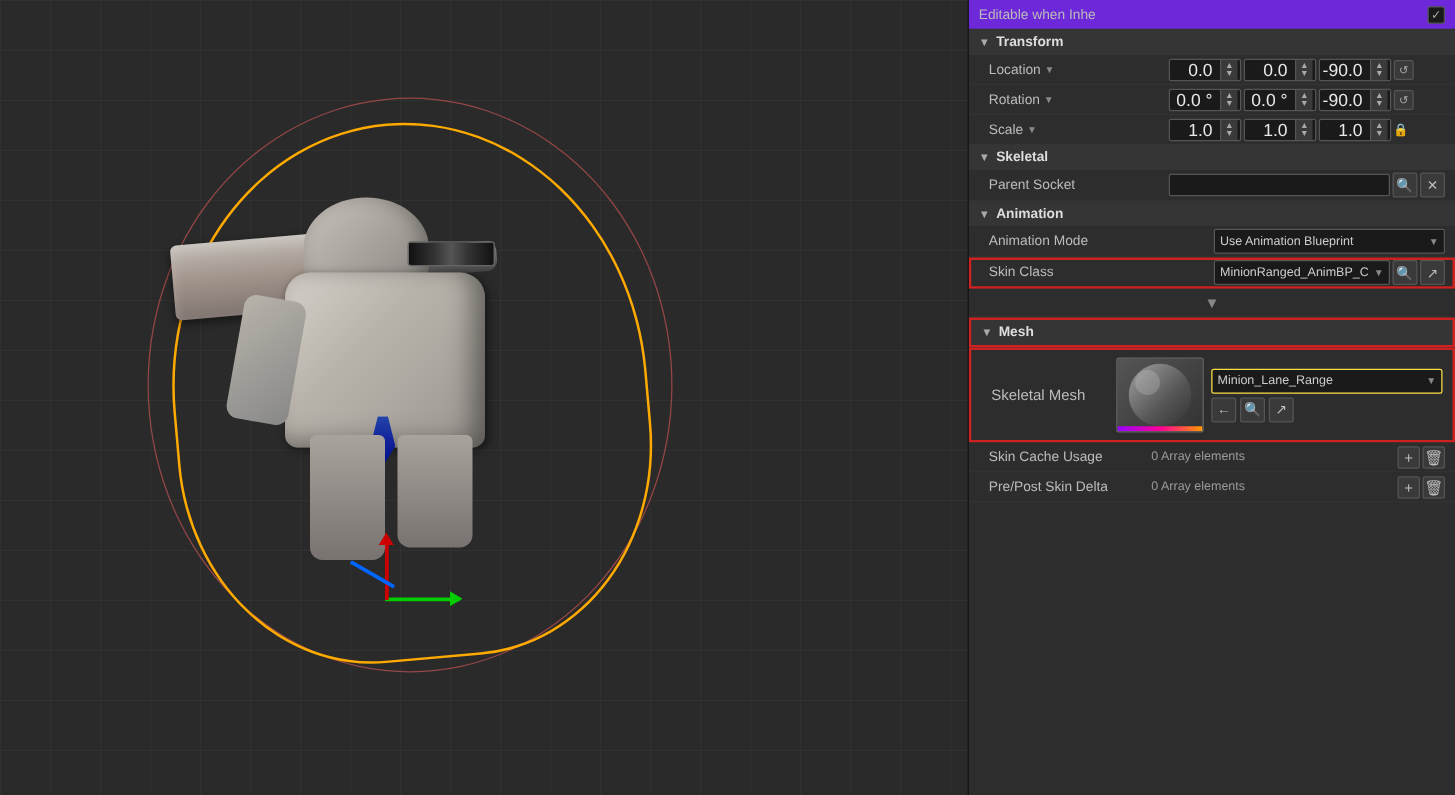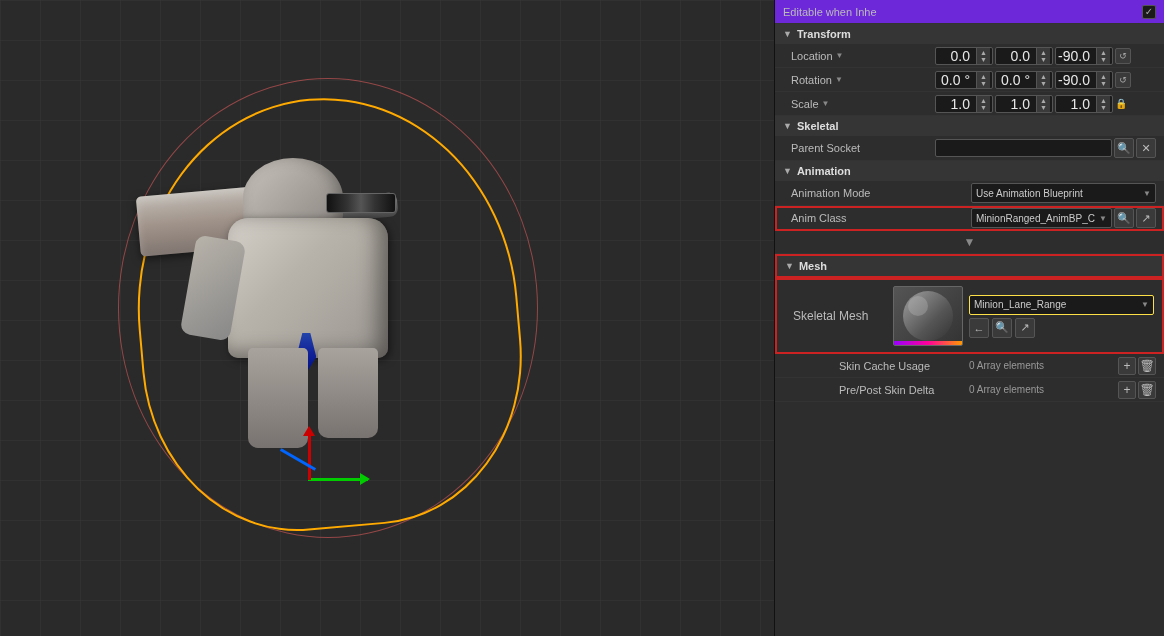--- a/index.html
+++ b/index.html
@@ -538,21 +538,20 @@
       min-height: 24px;
       border-bottom: 1px solid #333;
       background: #2d2d2d;
     }
 
     .array-label {
       color: #bbb;
       font-size: 11px;
       width: 130px;
       flex-shrink: 0;
-      margin-left: 48px;
     }
 
     .array-value {
       flex: 1;
       color: #999;
       font-size: 10px;
     }
 
     .array-btns {
       display: flex;
@@ -770,21 +769,21 @@
     <div class="prop-value">
       <div class="dropdown-field">
         <span>Use Animation Blueprint</span>
         <span class="dd-arrow">▼</span>
       </div>
     </div>
   </div>
 
   <div class="prop-row anim-class-row">
     <div class="prop-label">
-      <span>Anim Class</span>
+      <span>Skin Class</span>
     </div>
     <div class="prop-value">
       <div class="dropdown-field">
         <span>MinionRanged_AnimBP_C</span>
         <span class="dd-arrow">▼</span>
       </div>
       <div class="icon-btn">🔍</div>
       <div class="icon-btn">↗</div>
     </div>
   </div>

